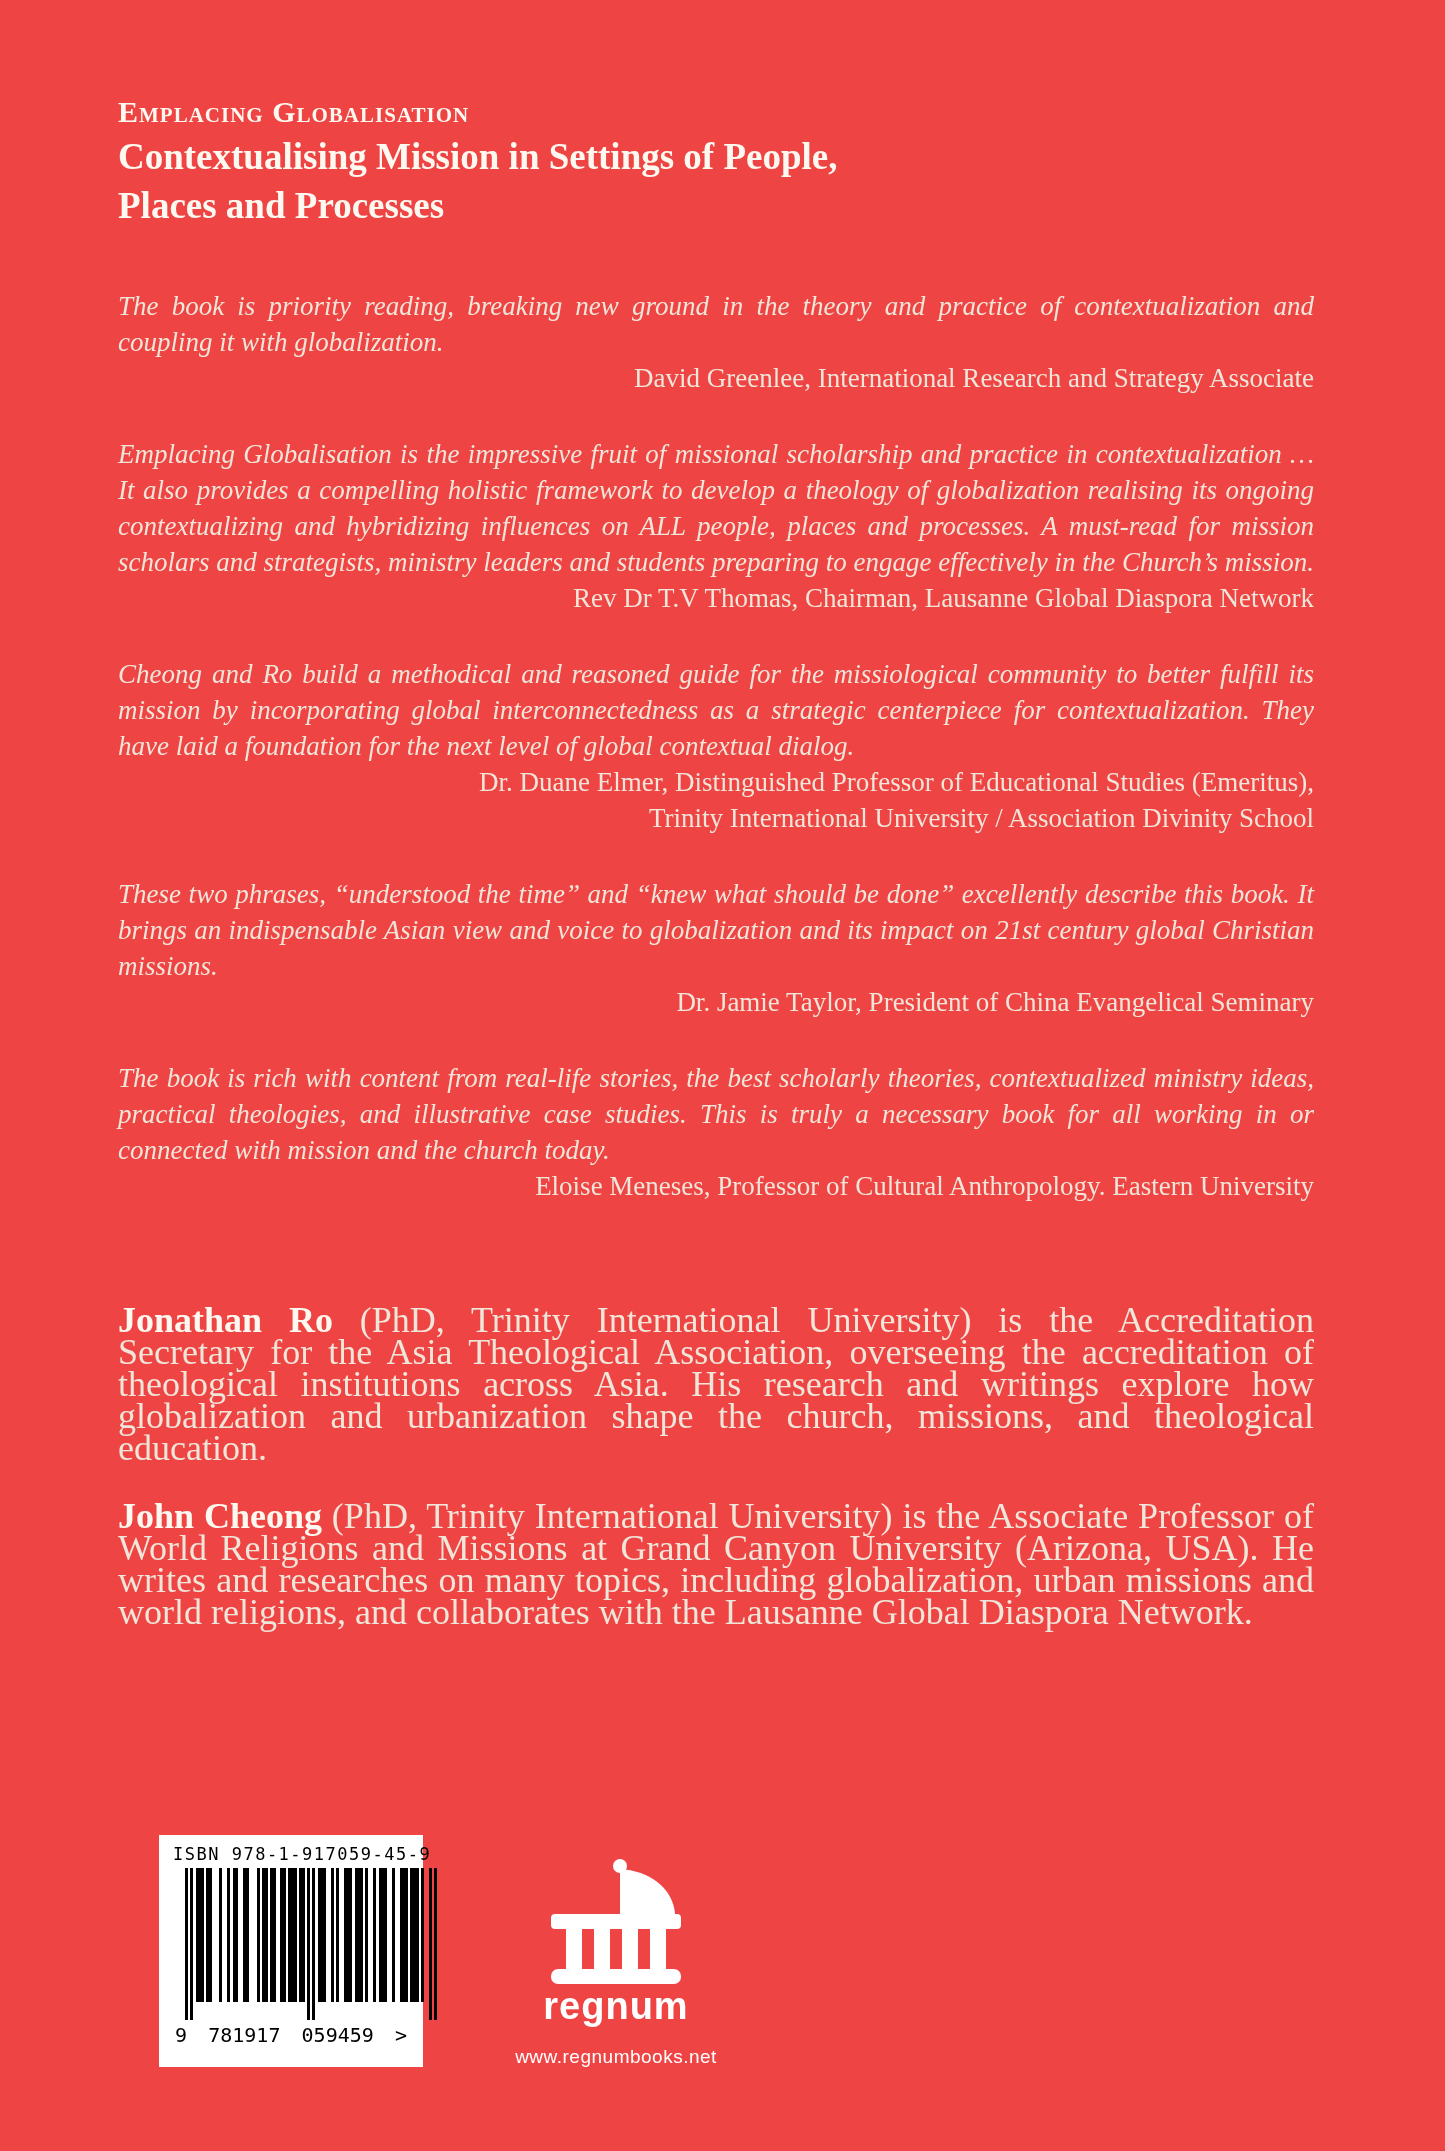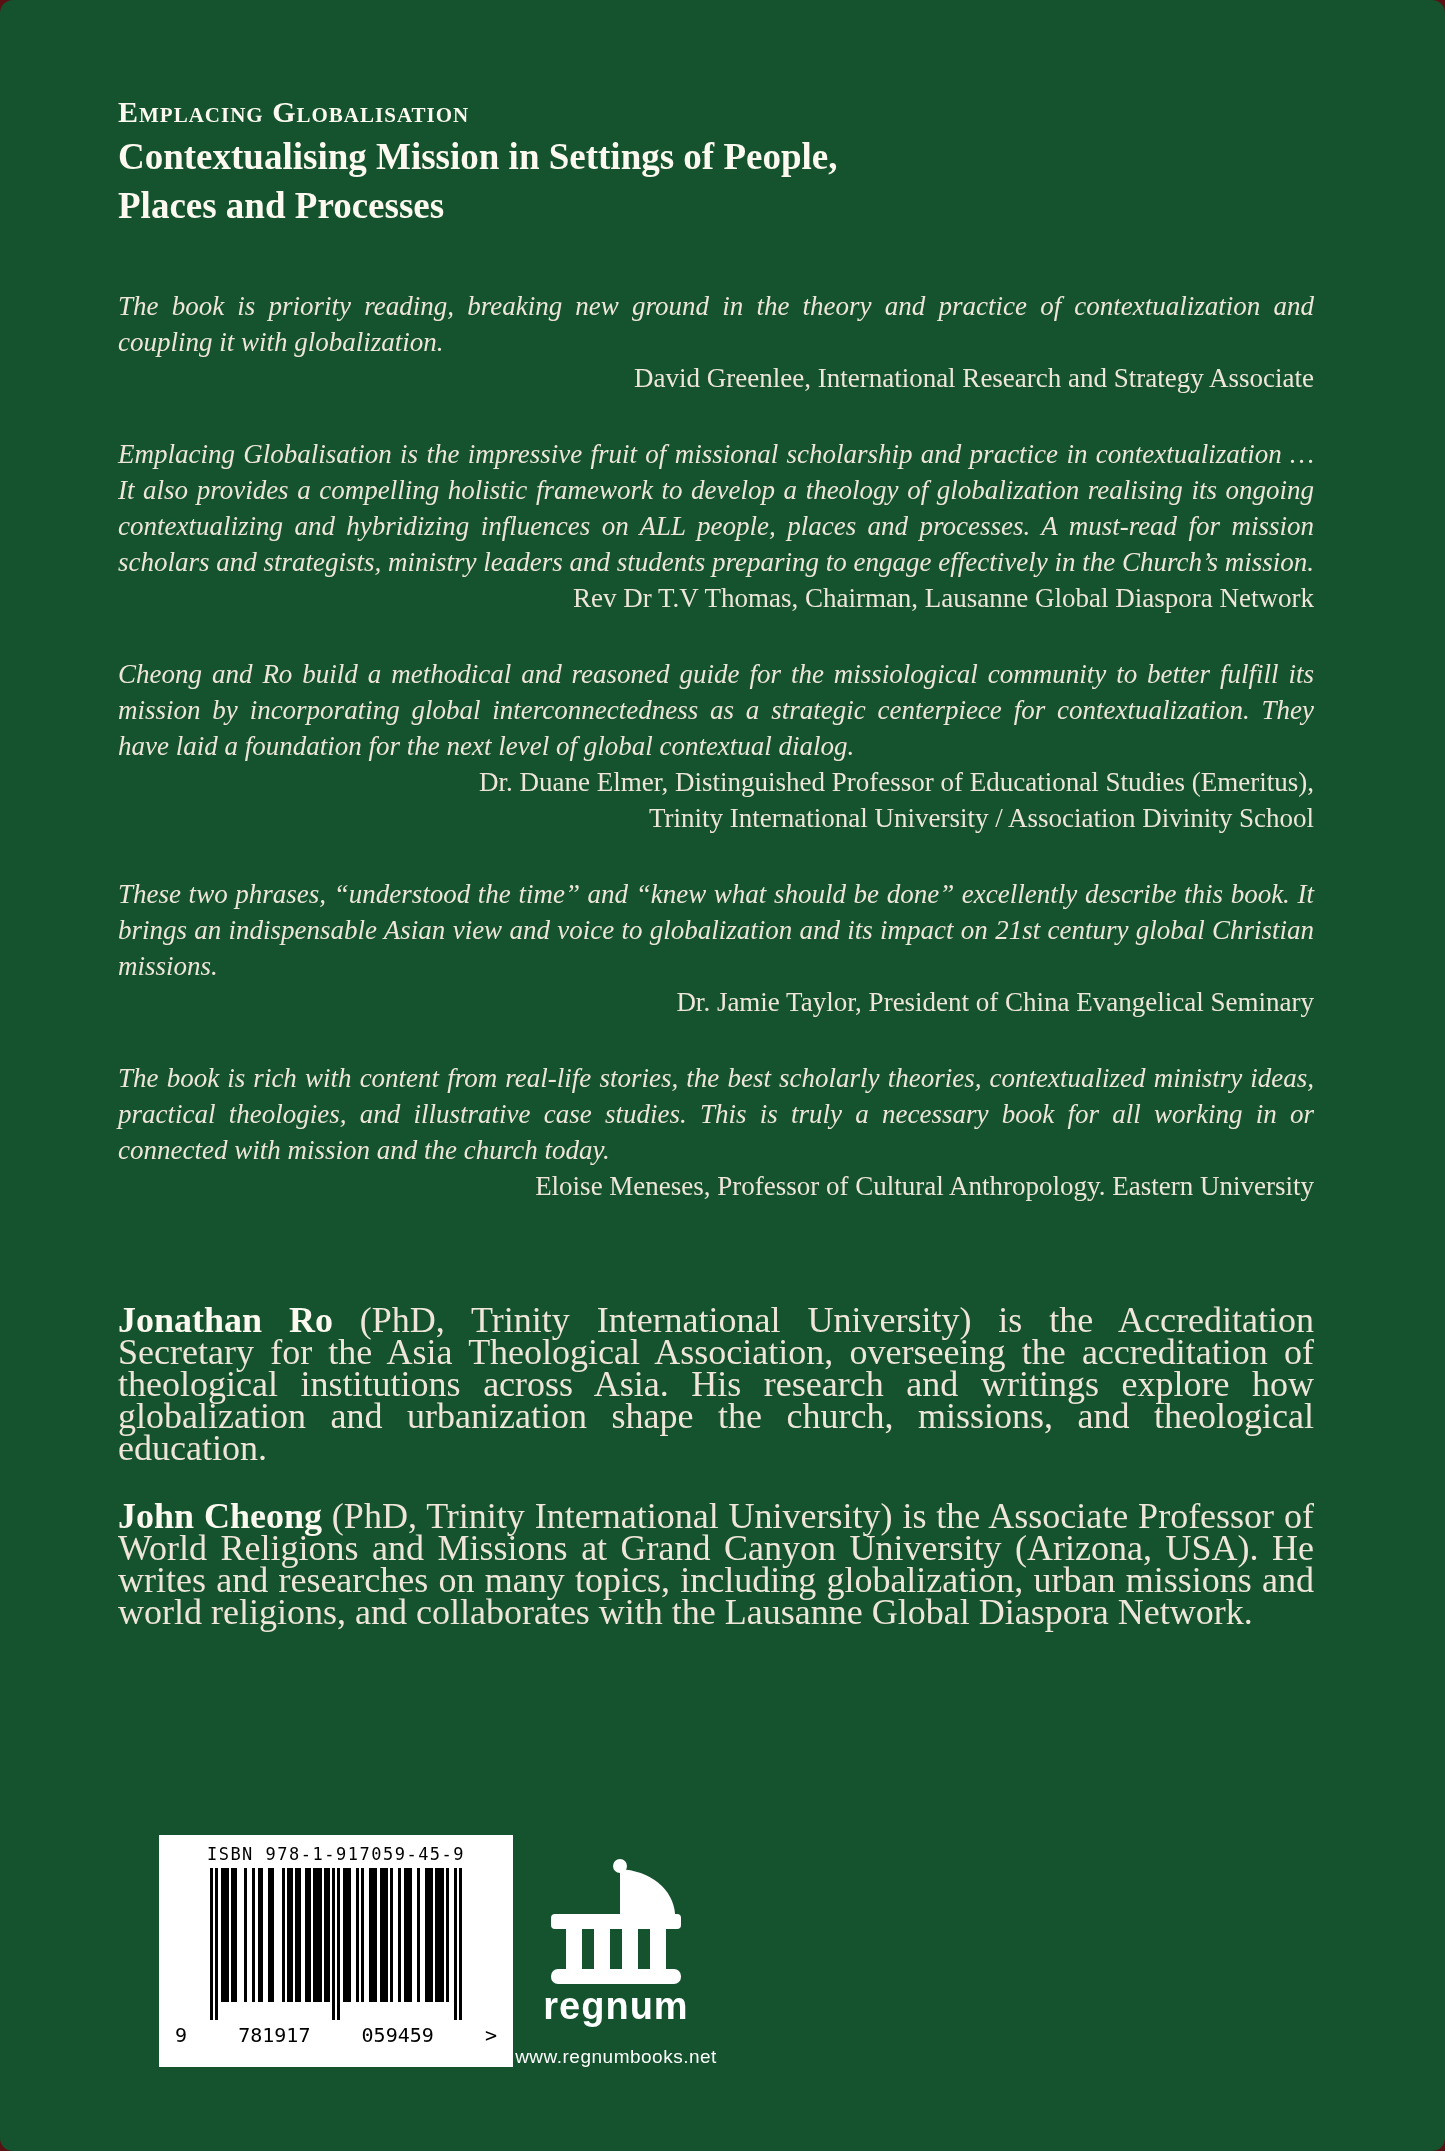--- a/index.html
+++ b/index.html
@@ -1,24 +1,23 @@
 <!DOCTYPE html>
 <html><head>
 <meta charset="utf-8">
 <style>
   * { margin:0; padding:0; box-sizing:border-box; }
   html,body { background:#5a1114; }
   .cover {
     position:relative;
     width:1445px; height:2151px;
-    background:#14532d;
+    background:#ef4444;
     font-family:"Liberation Serif","DejaVu Serif",serif;
     color:#efe6d9;
     overflow:hidden;
-    border-radius:13px;
   }
   .content {
     position:absolute; left:118px; top:92px; width:1196px;
   }
   .series-title {
     font-variant:small-caps;
     font-weight:600;
     font-size:30px; line-height:40px;
     letter-spacing:1px;
     color:#fdf9f0;
@@ -43,21 +42,21 @@
   .bio {
     font-size:36px; line-height:32px;
     text-align:justify;
     margin-top:36px;
   }
   .bio:first-child { margin-top:0; }
   .bio .bio-name { font-weight:bold; color:#fdf9f0; }
 
   .isbn-box {
     position:absolute; left:159px; top:1835px;
-    width:354px; height:232px;
+    width:264px; height:232px;
     background:#ffffff;
     padding:7px 14px 0 14px;
     text-align:center;
   }
   .isbn-label {
     font-family:"DejaVu Sans Mono","Liberation Mono",monospace;
     font-size:17px; line-height:24px;
     letter-spacing:1.5px;
     color:#000;
     white-space:nowrap;

